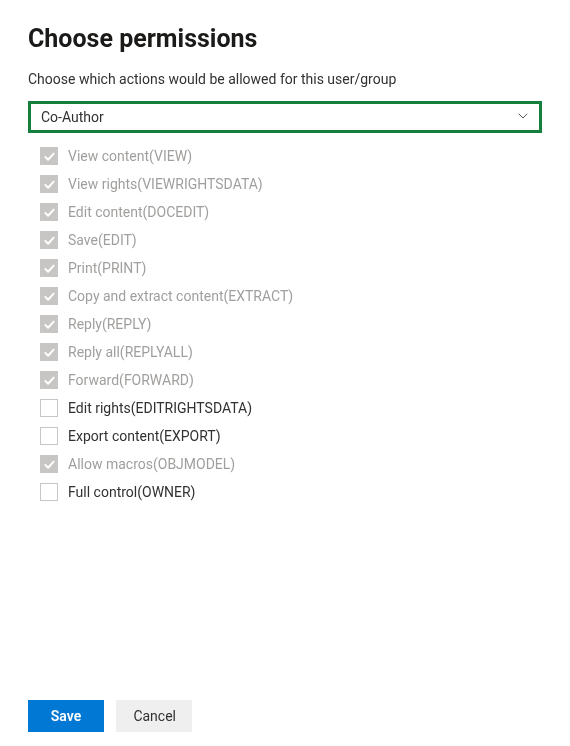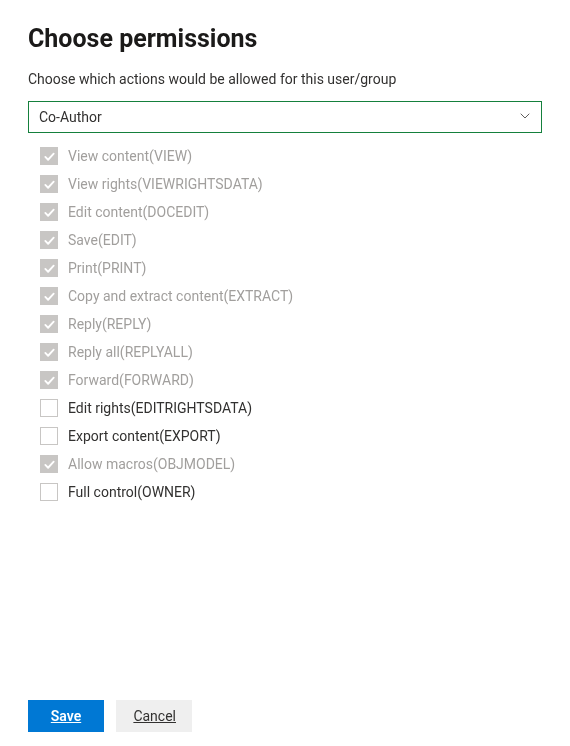--- a/index.html
+++ b/index.html
@@ -21,21 +21,21 @@
       font-weight: 700;
       color: #1b1a19;
       margin-bottom: 18px;
     }
     .subtitle {
       font-size: 14px;
       color: #323130;
       margin-bottom: 14px;
     }
     .dropdown {
-      border: 1px solid #15803d;
+      border: 3px solid #15803d;
       height: 32px;
       display: flex;
       align-items: center;
       justify-content: space-between;
       padding: 0 10px;
       font-size: 14px;
       color: #323130;
       cursor: pointer;
       margin-bottom: 14px;
       width: 100%;
@@ -91,21 +91,20 @@
       gap: 12px;
     }
     .btn {
       min-width: 76px;
       height: 32px;
       font-size: 14px;
       font-family: inherit;
       border: none;
       cursor: pointer;
       padding: 0 16px;
-      text-decoration: underline;
     }
     .btn-primary {
       background: #0078d4;
       color: #fff;
       font-weight: 600;
     }
     .btn-secondary {
       background: #efefef;
       color: #323130;
       text-align: right;

